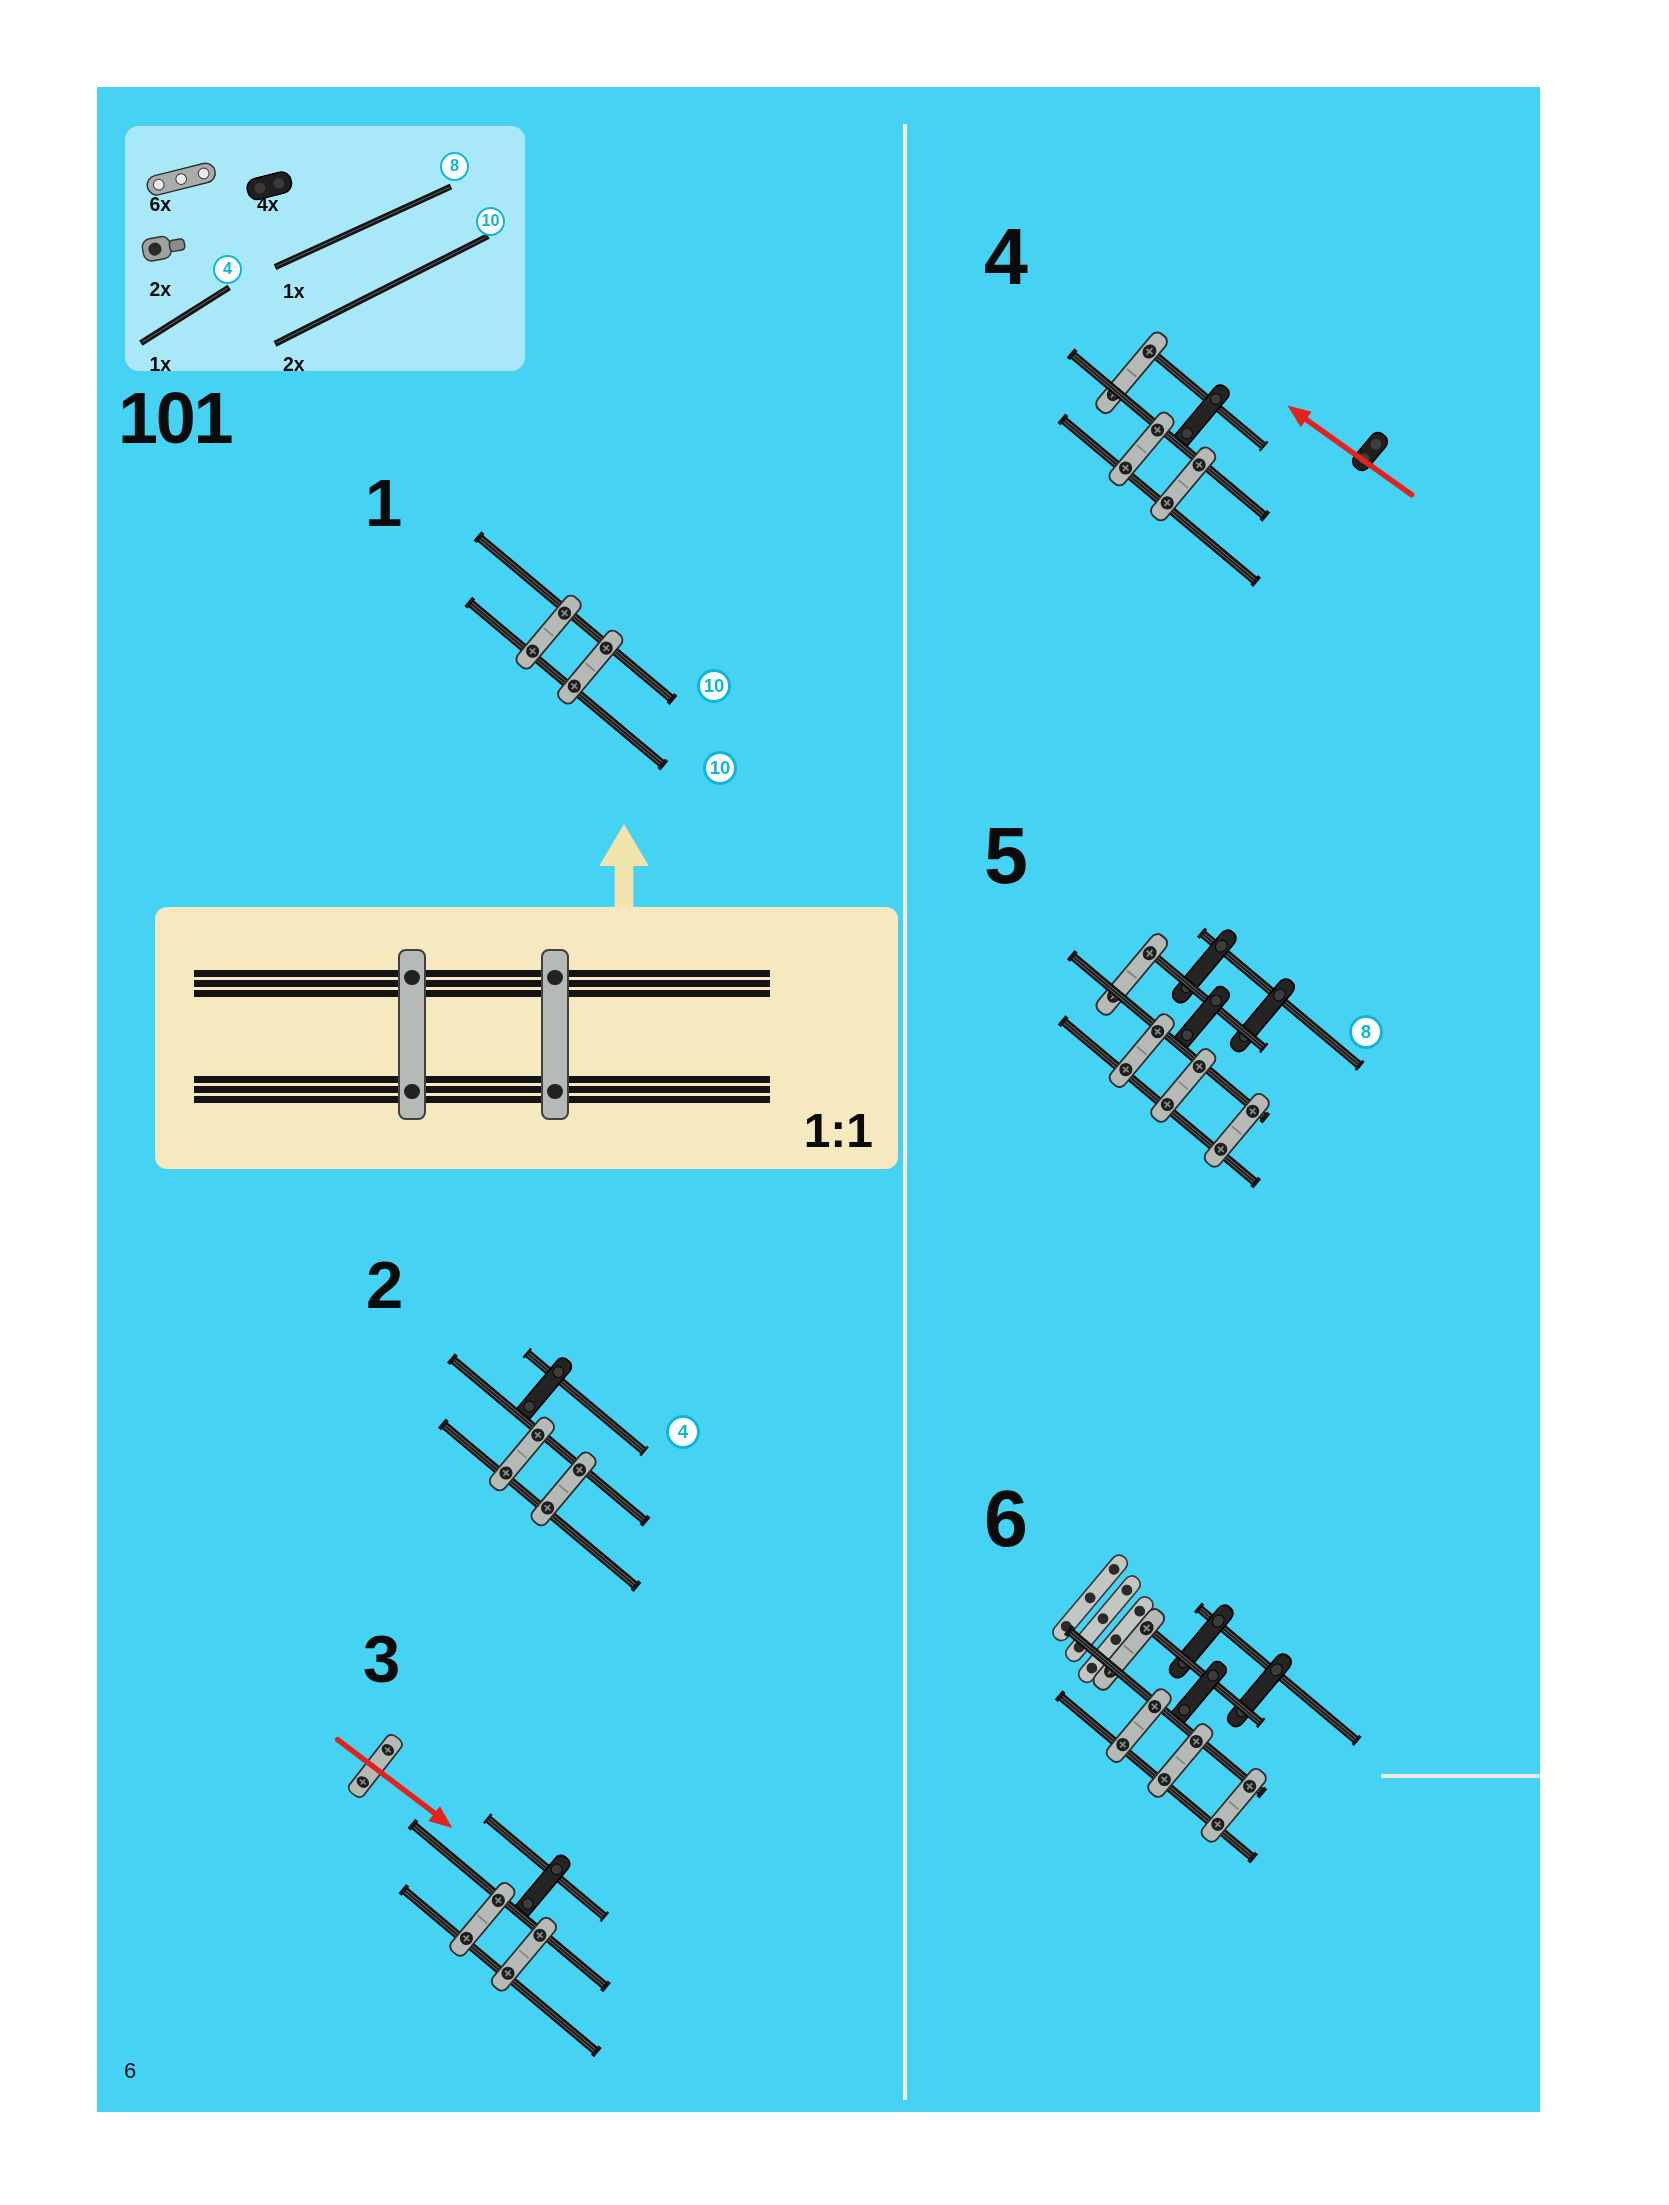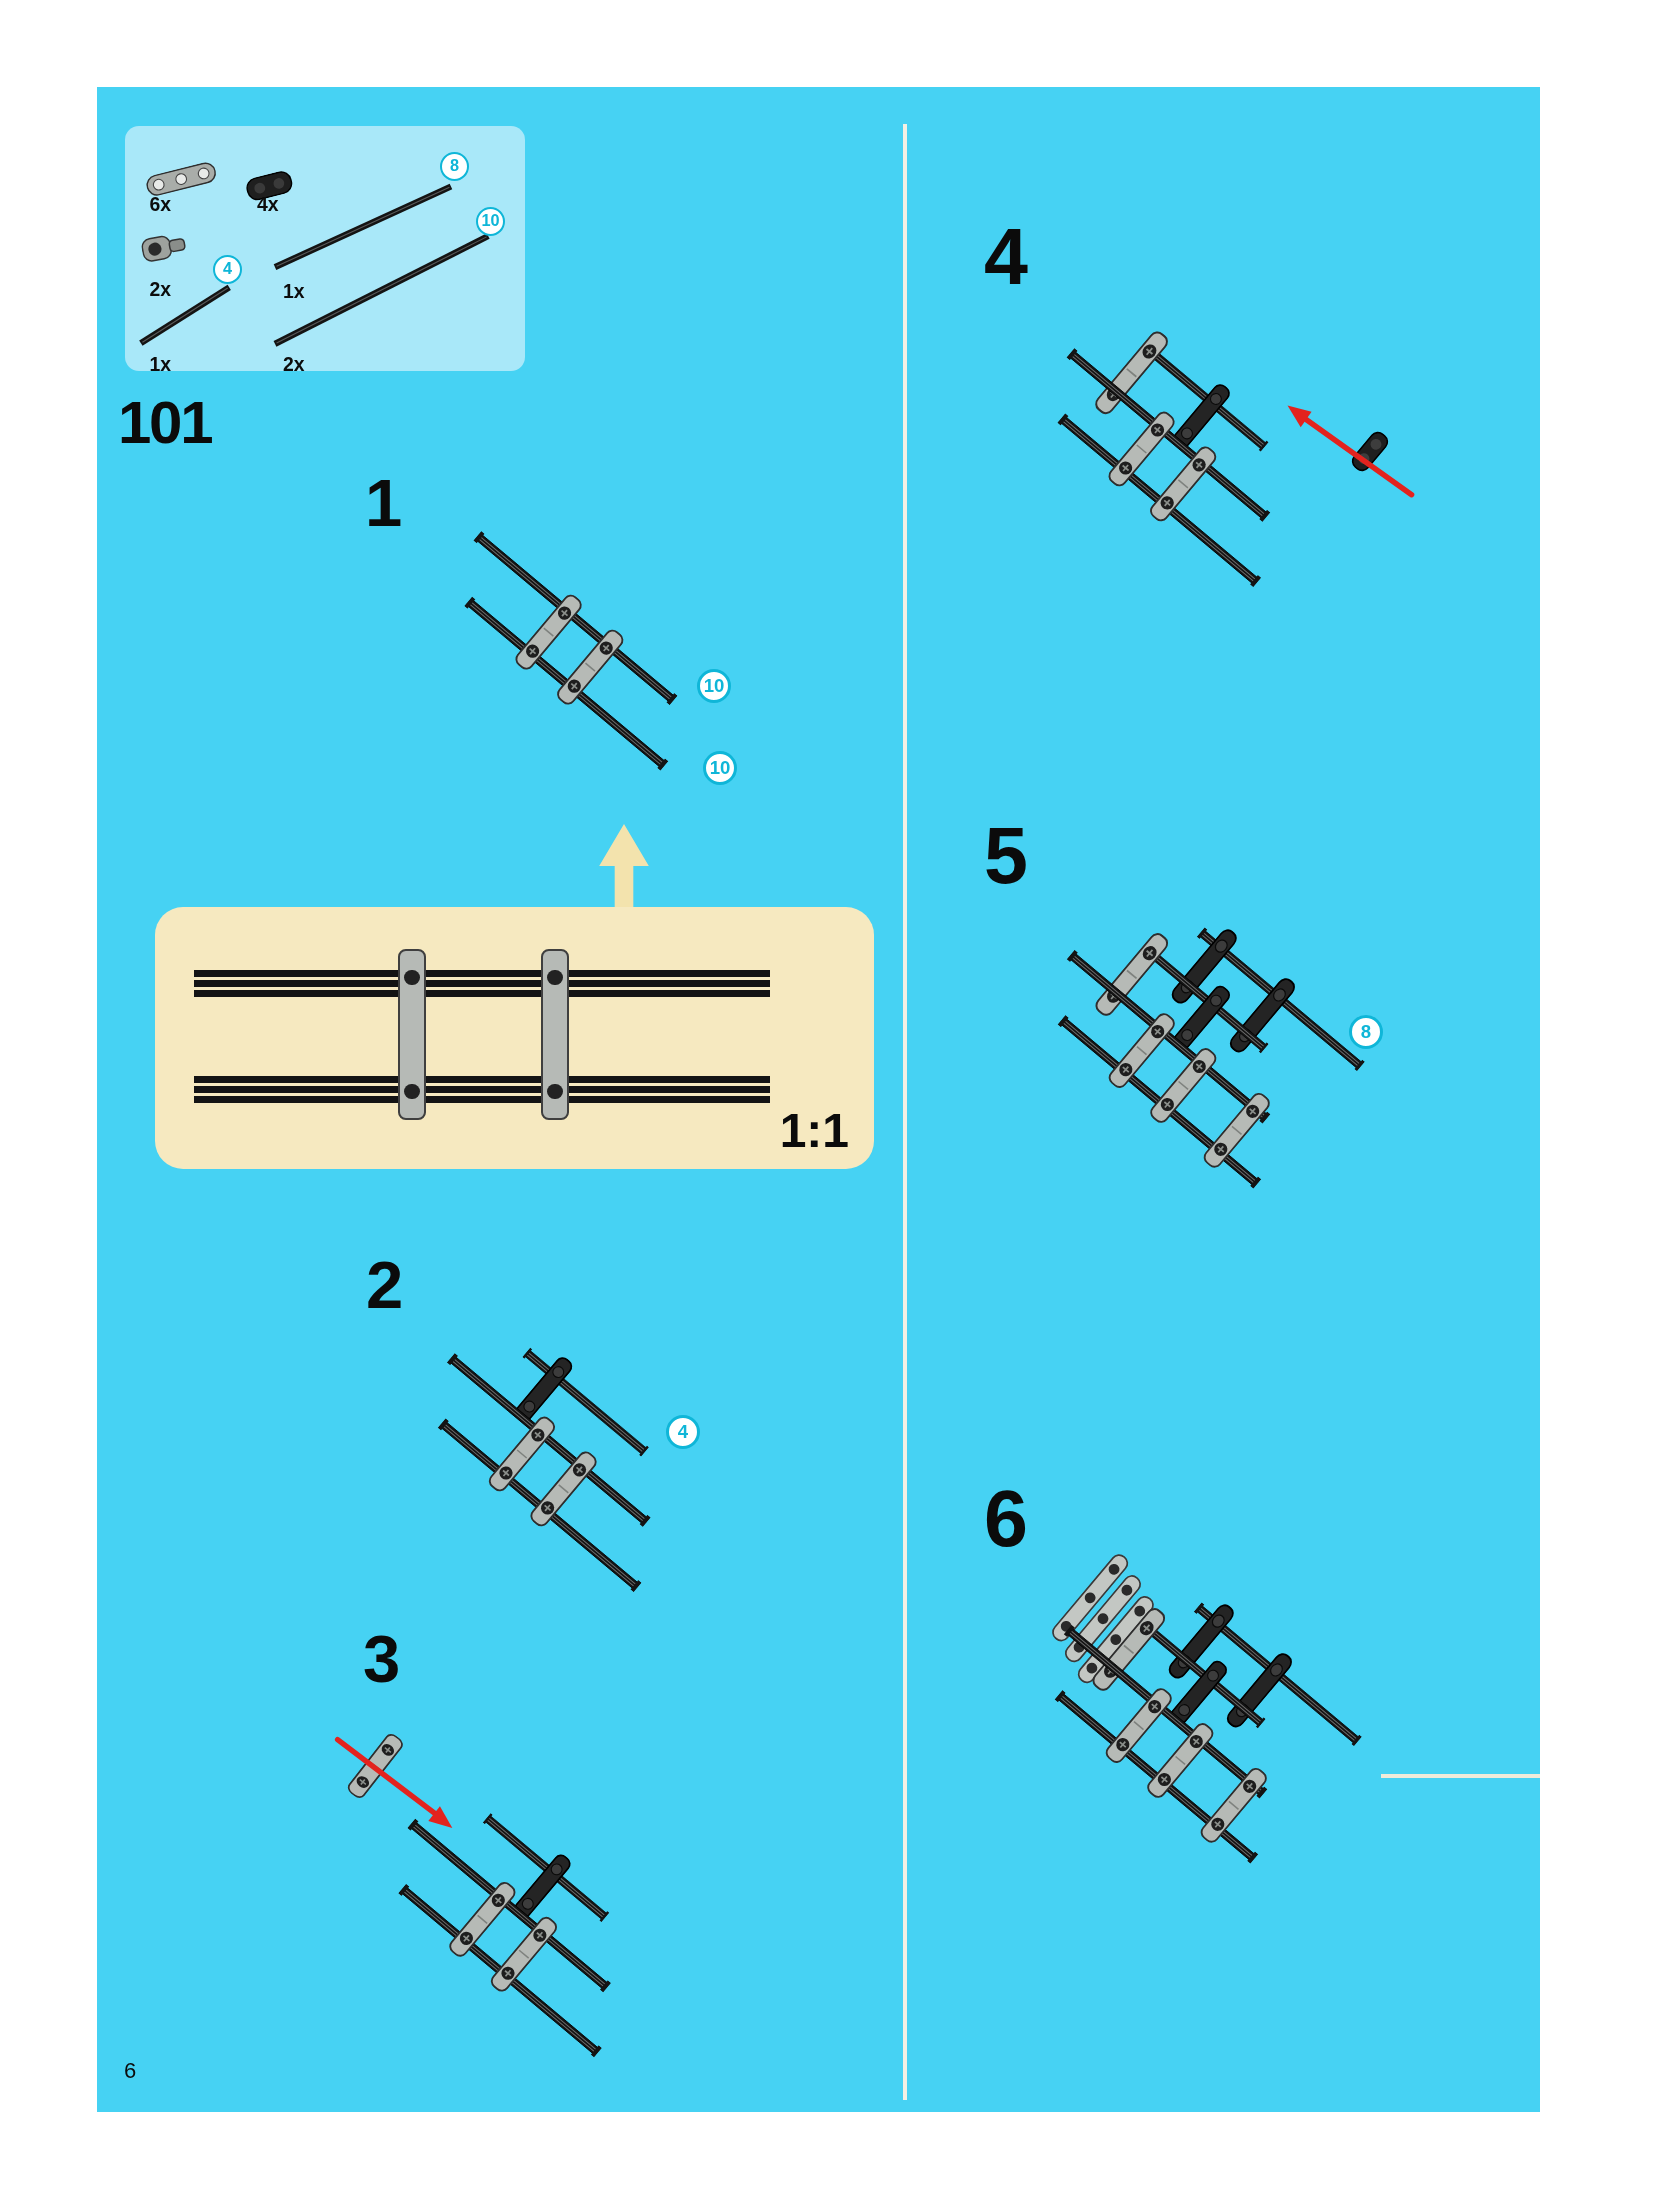--- a/index.html
+++ b/index.html
@@ -9,33 +9,33 @@
   }
   .canvas { position:absolute; left:97px; top:87px; width:1443px; height:2025px; background:#46d2f3; }
   .divider-v { position:absolute; left:903px; top:124px; width:3.9px; height:1976px; background:#f3f0e4; }
   .divider-h { position:absolute; left:1381px; top:1774px; width:159px; height:3.9px; background:#efeBDA; background:#efebda; }
 
   .parts-box { position:absolute; left:125px; top:126px; width:400px; height:245px; background:#a9e8f9; border-radius:14px; }
   .parts-box svg { position:absolute; left:0; top:0; }
 
   .qty { position:absolute; font-weight:bold; font-size:19.4px; color:#0c0c0c;margin-left:12px; }
 
-  .big-step { position:absolute; left:118px; top:388px; font-size:60px; font-weight:bold; letter-spacing:-2.3px; color:#0b0b0b; }
+  .big-step { position:absolute; left:118px; top:377px; font-size:72px; font-weight:bold; letter-spacing:-2.3px; color:#0b0b0b; }
   .stepnum { position:absolute; font-weight:bold; color:#0b0b0b; }
   .stepnum.l { font-size:67px; }
   .stepnum.r { font-size:79px; }
 
   .badge {
     box-sizing:border-box; position:absolute; width:34px; height:34px; border-radius:50%;
     background:#ffffff; border:3.1px solid #0fb6d8; color:#0fb6d8;
     font-weight:bold; font-size:18.6px; line-height:27px; text-align:center;
   }
   .badge.sm { width:29px; height:29px; border-width:2.3px; font-size:16.3px; line-height:23px; }
 
-  .scale-box { position:absolute; left:155px; top:907px; width:719px; height:262px; background:#f6e9c0; border-radius:28px; }
+  .scale-box { position:absolute; left:155px; top:907px; width:719px; height:262px; background:#f6e9c0; border-radius:12px;padding-left:24px; }
   .scale-axle { position:absolute; left:39px; width:576px; }
   .scale-axle .bar { height:7px; background:#141414; margin-bottom:3.1px; }
   .scale-conn {
     box-sizing:border-box; position:absolute; top:42px; width:28px; height:171px;
     background:#b6bab6; border:2.3px solid #3f3f3f; border-radius:7.8px;
   }
   .scale-conn::before, .scale-conn::after {
     content:""; position:absolute; left:50%; margin-left:-7.8px; width:15.5px; height:15.5px;
     border-radius:50%; background:#222222;
   }

